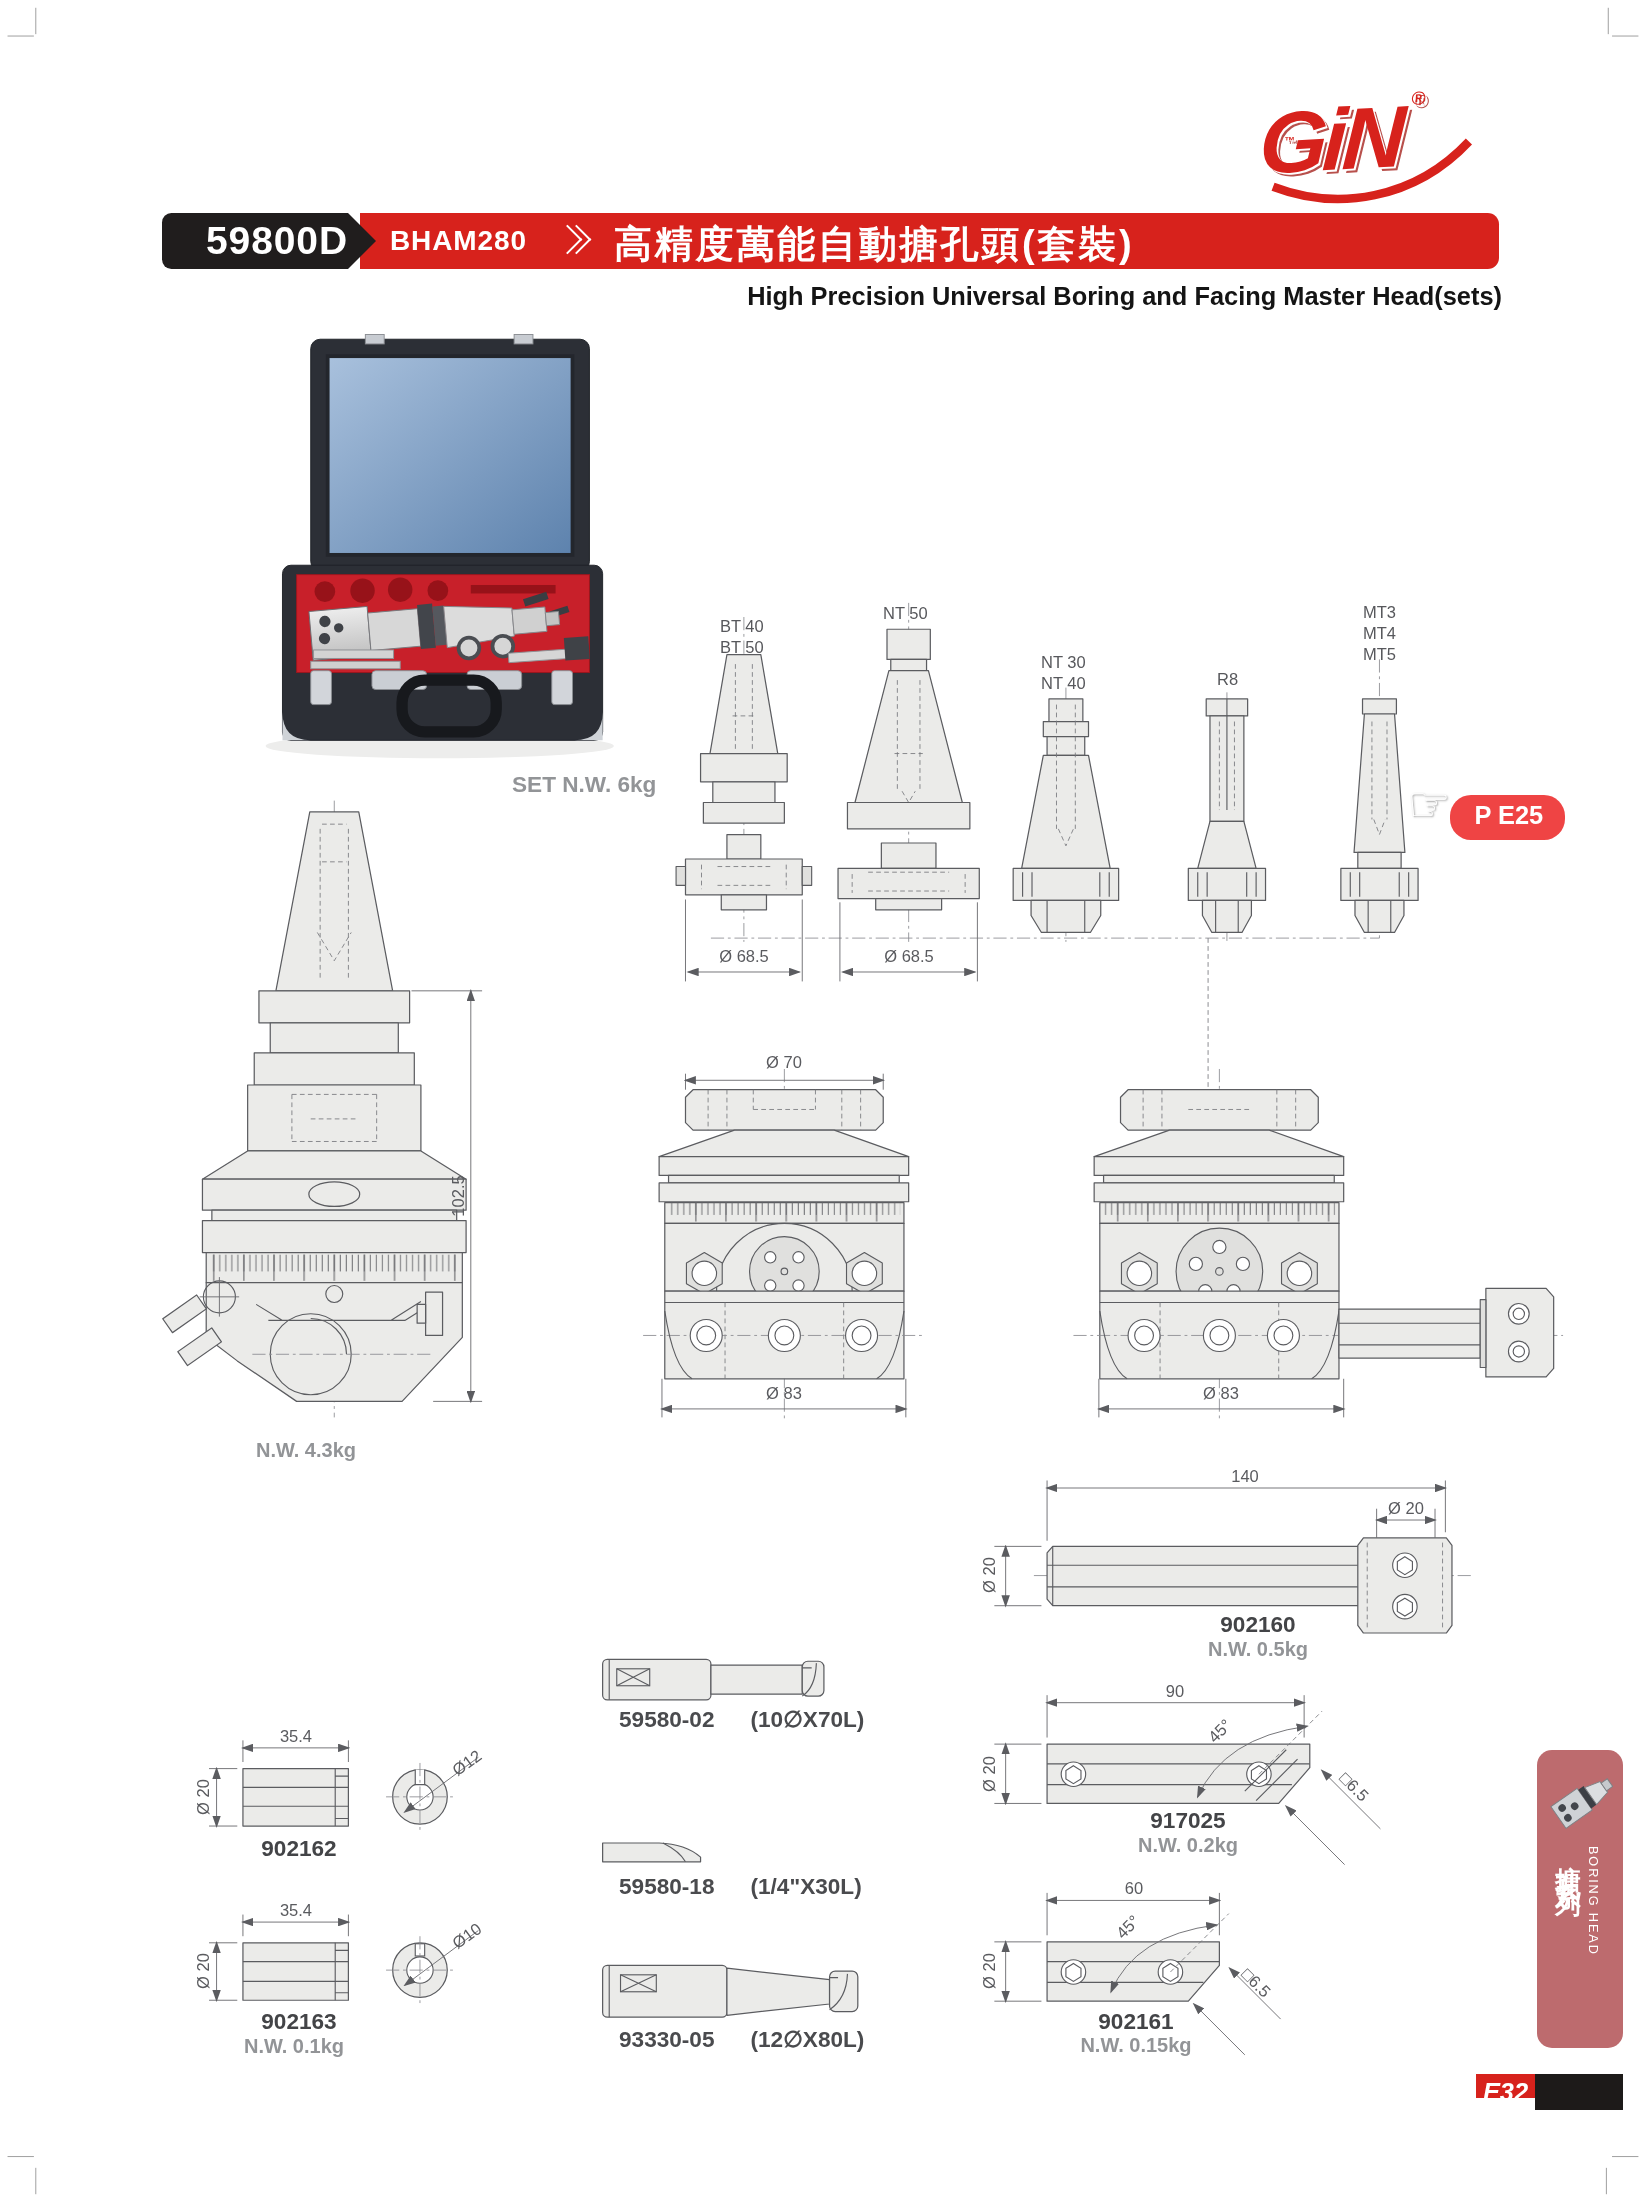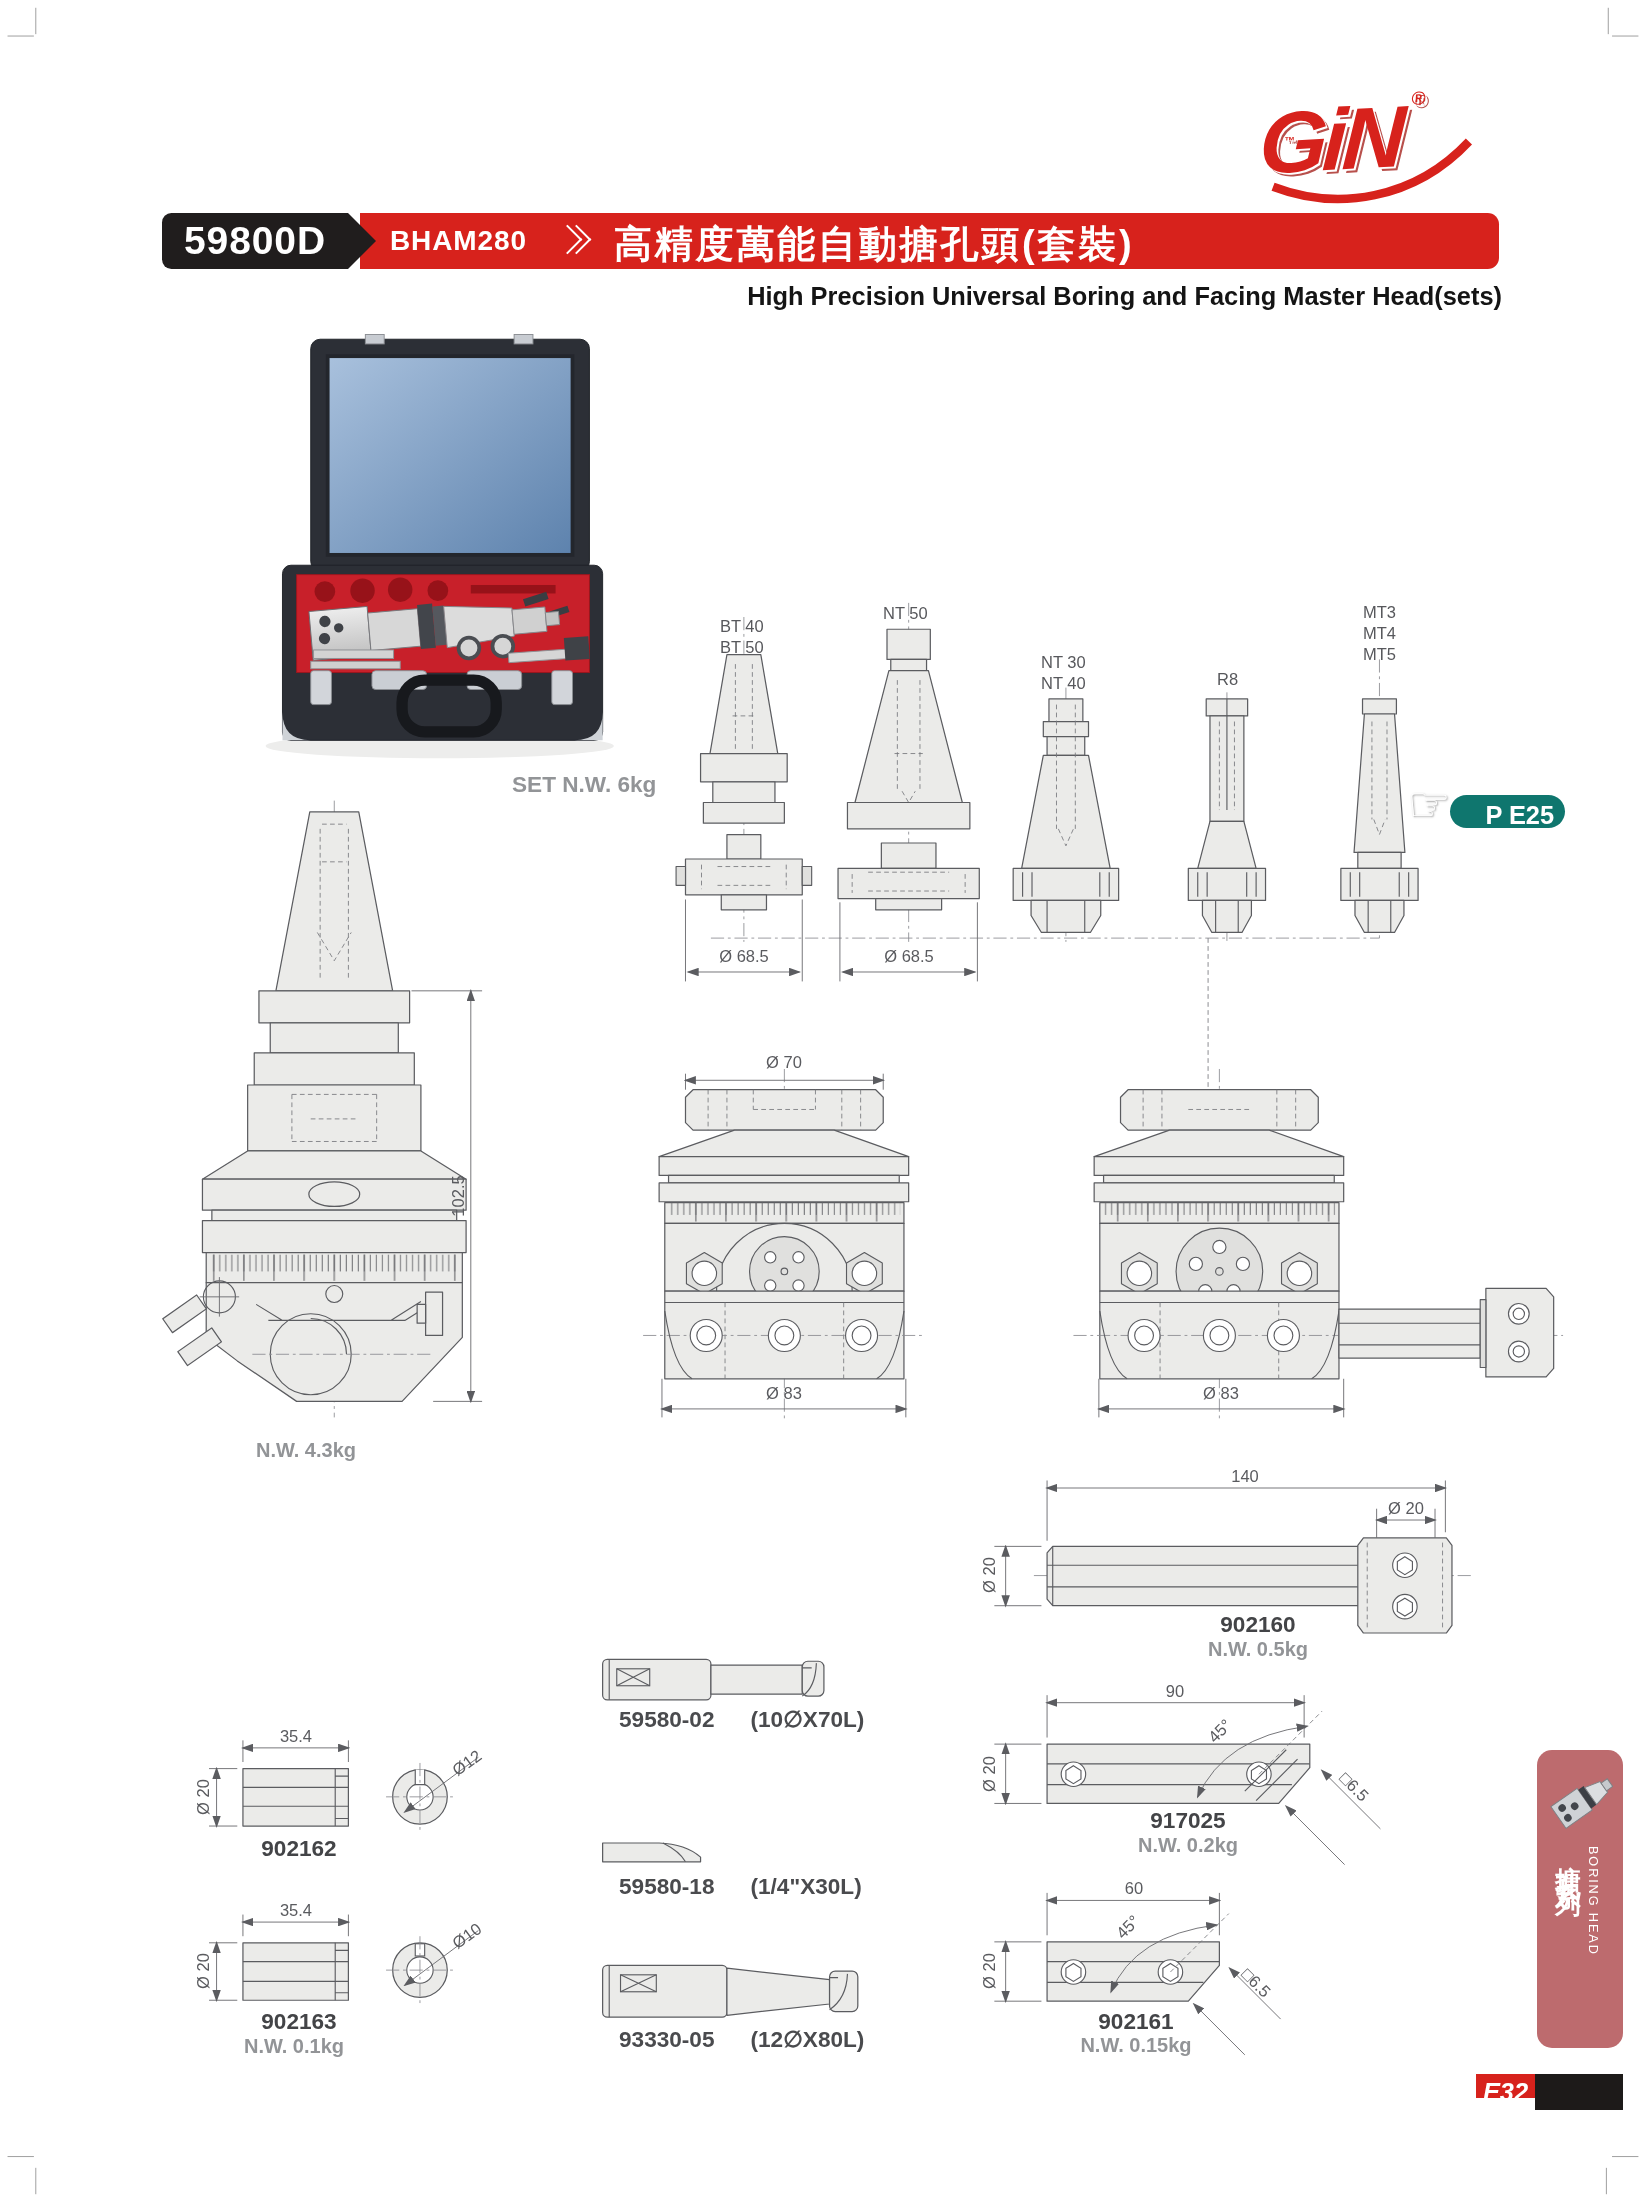--- a/index.html
+++ b/index.html
@@ -24,41 +24,41 @@
   .rot36n{transform:translate(-50%,-50%) rotate(-36deg)}
   .sh {font-size:16.5px;line-height:21px;color:#57585c}
   .pc {font-weight:700;font-size:22.6px;color:#434447}
   .wt {font-weight:700;font-size:20px;color:#929497}
   .tr {font-weight:700;font-size:22.6px;color:#4a4b4e}
   .tr .spec{margin-left:36px}
   
   .redbar{position:absolute;left:360px;top:213px;width:1139px;height:56px;background:#d7221c;
           border-radius:0 11.3px 11.3px 0;z-index:2}
   .codebadge{position:absolute;left:162px;top:213px;width:186px;height:56px;background:#201d1d;
-          border-radius:9.4px 0 0 9.4px;z-index:3;text-align:center;line-height:56px;
+          border-radius:9.4px 0 0 9.4px;z-index:3;text-align:right;line-height:56px;
           font-weight:800;font-size:39px;color:#fff;letter-spacing:0.9px}
   .codearrow{position:absolute;left:348px;top:213px;width:0;height:0;z-index:3;
           border-left:28px solid #201d1d;border-top:28px solid transparent;border-bottom:28px solid transparent}
   .model{position:absolute;left:390px;top:225px;font-weight:700;font-size:28px;color:#fff;z-index:4;letter-spacing:0.9px}
   .chev{position:absolute;top:229px;width:19px;height:19px;border-top:2.4px solid #fff;
         border-right:2.4px solid #fff;transform:rotate(45deg);z-index:4}
   .titlezh{position:absolute;left:614px;top:219px;font-weight:700;font-size:38px;color:#fff;
         letter-spacing:2.8px;z-index:4}
   .titleen{position:absolute;left:650px;top:282px;width:852px;text-align:right;font-weight:700;
         font-size:25.4px;color:#141414;z-index:3}
   
   .brand{position:absolute;left:1260px;top:90px;z-index:3;font-weight:700;font-style:italic;
         font-size:87px;color:#d7221c;letter-spacing:-4.7px;transform:skewX(-6deg) rotate(-3deg);
         text-shadow:1.9px 1.9px 0 #fff,3.8px 3.8px 0 #b8504c}
   .brand .reg{position:absolute;right:-22.6px;top:1.9px;font-size:19px;letter-spacing:0;font-style:normal}
   .brand .tm{position:absolute;left:24.5px;top:43px;font-size:10.4px;letter-spacing:0;font-style:normal}
   
-  .pref{position:absolute;left:1450px;top:795px;width:115px;height:33px;background:#0f766e;
+  .pref{position:absolute;left:1450px;top:795px;width:115px;height:45px;background:#ef4444;
         border-radius:21px;z-index:3;color:#fff;font-weight:700;font-size:25.4px;line-height:41px;
-        padding-left:0;text-align:center;text-indent:24.5px}
+        padding-left:0;text-align:left;text-indent:24.5px}
   .hand{position:absolute;left:1407px;top:776px;font-size:49px;color:#fff;z-index:4;
         text-shadow:0.9px 0.9px 1.9px rgba(40,40,40,.55)}
   
   .tab{position:absolute;left:1537px;top:1750px;width:86px;height:298px;background:#bd6b6e;
        border-radius:15px;z-index:2}
   .tabzh{position:absolute;left:15px;top:96px;writing-mode:vertical-rl;text-orientation:upright;
        font-size:25.4px;font-weight:700;color:#fff;letter-spacing:8.5px}
   .taben{position:absolute;left:49px;top:96px;writing-mode:vertical-rl;font-size:12.7px;
        color:#fff;letter-spacing:1.9px}
   

